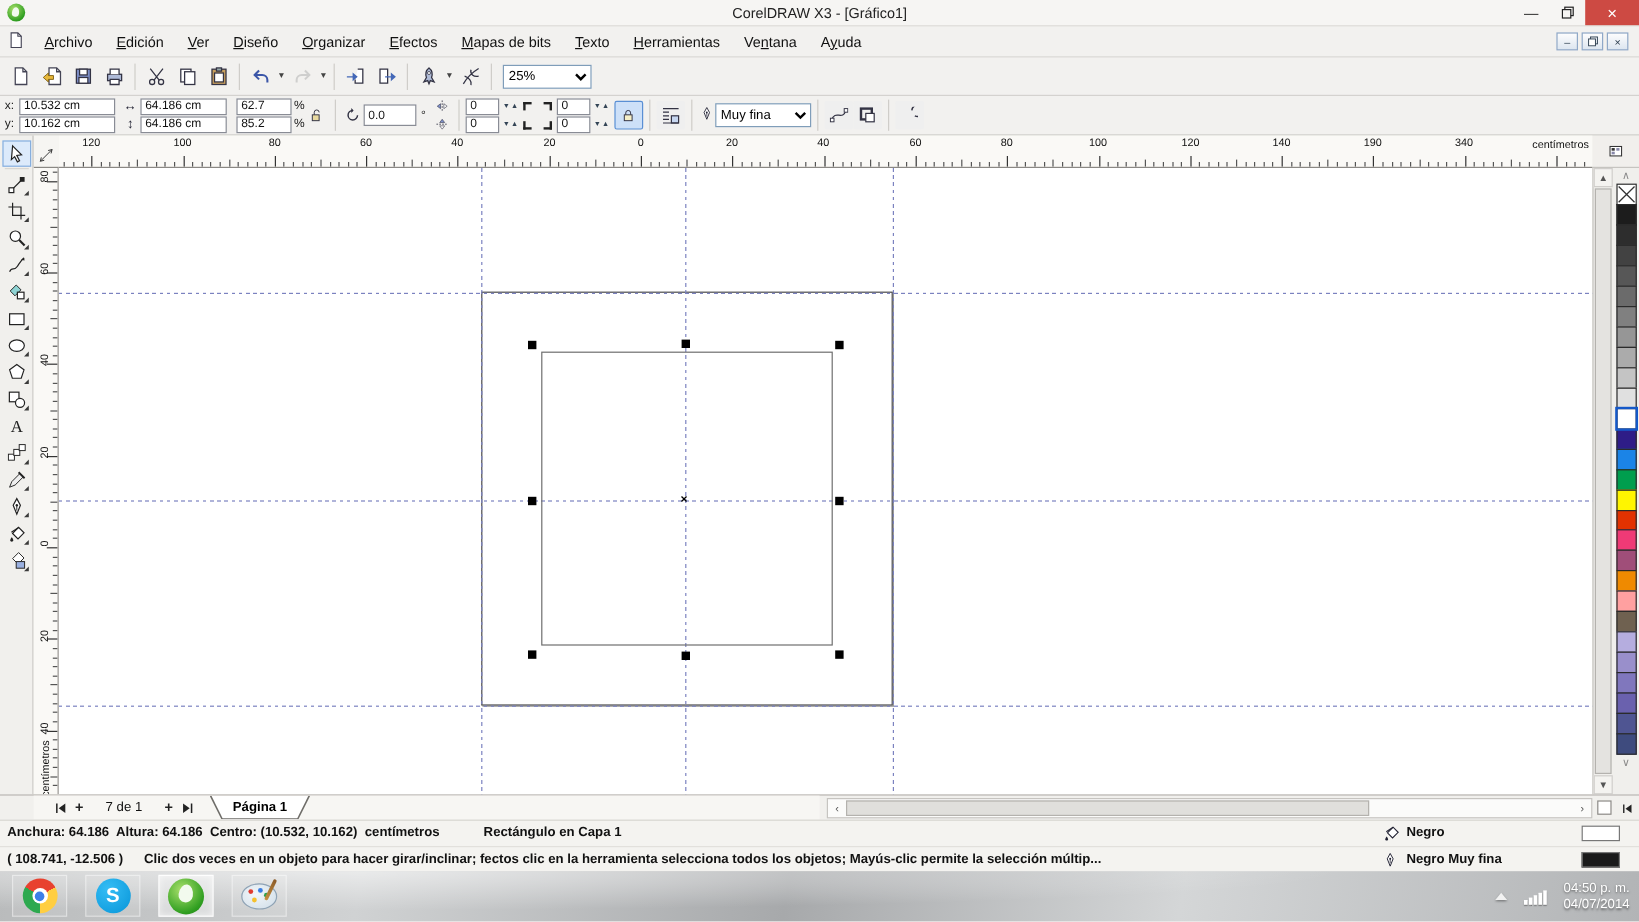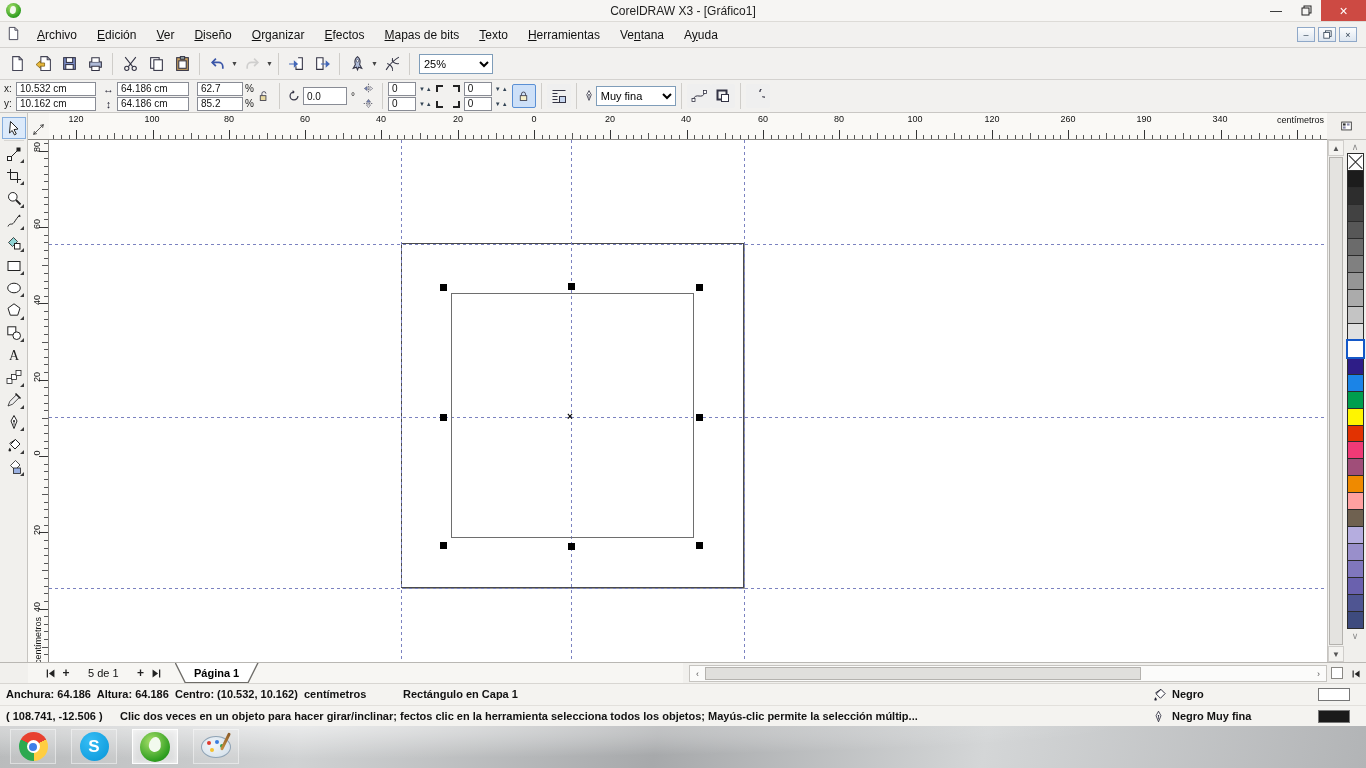--- a/index.html
+++ b/index.html
@@ -745,21 +745,21 @@
           <span class="hlabel" style="left: 256px;">60</span>
           <span class="hlabel" style="left: 332px;">40</span>
           <span class="hlabel" style="left: 409px;">20</span>
           <span class="hlabel" style="left: 485px;">0</span>
           <span class="hlabel" style="left: 561px;">20</span>
           <span class="hlabel" style="left: 637px;">40</span>
           <span class="hlabel" style="left: 714px;">60</span>
           <span class="hlabel" style="left: 790px;">80</span>
           <span class="hlabel" style="left: 866px;">100</span>
           <span class="hlabel" style="left: 943px;">120</span>
-          <span class="hlabel" style="left: 1019px;">260</span>
+          <span class="hlabel" style="left: 1019px;">140</span>
           <span class="hlabel" style="left: 1095px;">190</span>
           <span class="hlabel" style="left: 1171px;">340</span>
         </div>
       <div class="ruler-right">
         <svg width="15" height="14" viewBox="0 0 16 16">
             <rect x="2.5" y="3.5" width="11" height="9" fill="#fff" stroke="#333"></rect>
             <rect x="4" y="5" width="3" height="2.5" fill="#333"></rect>
             <rect x="8.5" y="5" width="3" height="2.5" fill="#88a"></rect>
             <rect x="4" y="8.5" width="3" height="2.5" fill="#88a"></rect>
           </svg>
@@ -912,21 +912,21 @@
 
   <div class="bottombar">
     <div class="nav-strip">
       <span class="nbtn">
         <svg width="11" height="11" viewBox="0 0 14 14">
             <path d="M3 2v10" stroke="#222" stroke-width="1.6"></path>
             <path d="M12 2L5 7l7 5z" fill="#222"></path>
           </svg>
       </span>
       <span class="nbtn nplus">+</span>
-      <span class="pagecount">5 de 1</span>
+      <span class="pagecount">7 de 1</span>
       <span class="nbtn nplus">+</span>
       <span class="nbtn">
         <svg width="11" height="11" viewBox="0 0 14 14">
             <path d="M11 2v10" stroke="#222" stroke-width="1.6"></path>
             <path d="M2 2l7 5-7 5z" fill="#222"></path>
           </svg>
       </span>
       <span class="tab">
         <span class="tab-bg"></span>
         <span class="tab-in">Página 1</span>
@@ -984,15 +984,29 @@
         <span class="tapp">
           <span class="ic-skype">S</span>
         </span>
         <span class="tapp active">
           <span class="ic-corel"></span>
         </span>
         <span class="tapp">
           <span class="ic-paint"></span>
         </span>
       </div>
+    <div class="tray">
+      <span class="tray-arrow"></span>
+      <span class="sigbars">
+        <i style="height:4px"></i>
+          <i style="height:6px"></i>
+          <i style="height:8px"></i>
+          <i style="height:10px"></i>
+          <i style="height:12px"></i>
+      </span>
+      <span class="clock">
+        <span>04:50 p. m.</span><br>
+        <span>04/07/2014</span>
+      </span>
+    </div>
   </div>
 
 </div>
 
 </body></html>

